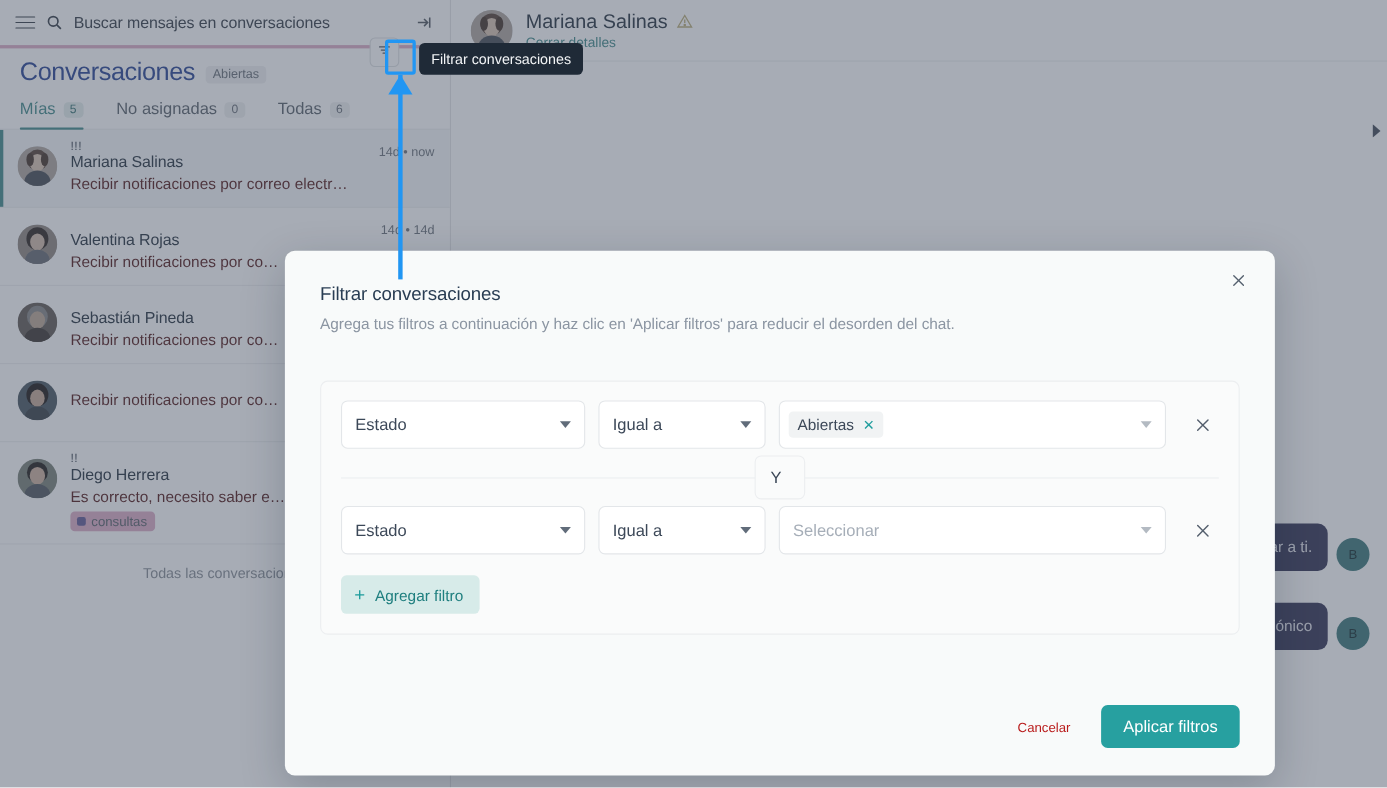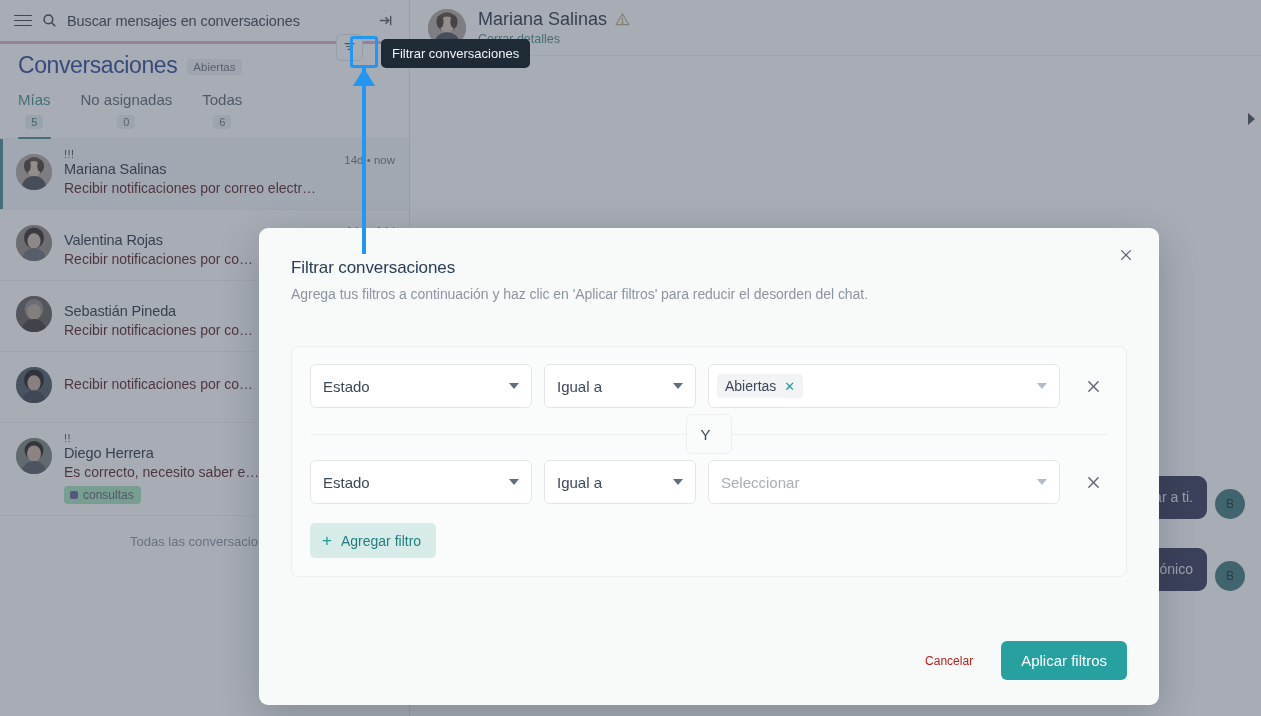--- a/index.html
+++ b/index.html
@@ -73,21 +73,21 @@
     display: flex; align-items: center; justify-content: center;
   }
 
   .tabs {
     display: flex; gap: 0; padding: 0 0 0 18px;
     border-bottom: 1px solid #edeff1;
   }
   .tab {
     display: flex; align-items: center; gap: 7px;
     padding: 8px 0 9px 0; margin-right: 30px;
-    font-size: 15px; color: #5d6b7a; position: relative; flex-direction: column;
+    font-size: 15px; color: #5d6b7a; position: relative;
   }
   .tab.active { color: #1f9d9d; }
   .tab.active::after {
     content: ""; position: absolute; left: 0; right: 0; bottom: -1px;
     height: 2.4px; background: #1f9d9d; border-radius: 2px;
   }
   .tab-count {
     font-size: 11px; color: #6b7785;
     background: #eef0f2; border-radius: 4px; padding: 1px 6px;
   }
@@ -112,21 +112,21 @@
   .conv-body { flex: 1; min-width: 0; }
   .conv-bangs { font-size: 11px; color: #46546a; line-height: 9px; height: 10px; letter-spacing: 0.5px; }
   .conv-name { font-size: 14.5px; color: #293d53; margin-top: 1px; letter-spacing: -0.1px; }
   .conv-snippet {
     font-size: 14px; color: #7f1d1d; margin-top: 3px;
     white-space: nowrap; overflow: hidden; text-overflow: ellipsis;
     max-width: 272px;
   }
   .conv-label {
     display: inline-flex; align-items: center; gap: 5px;
-    margin-top: 6px; background: #86efac; border-radius: 4px;
+    margin-top: 6px; background: #f9a8d4; border-radius: 4px;
     padding: 2px 7px 2px 6px; font-size: 12px; color: #5d6b7a;
   }
   .label-dot { width: 8px; height: 8px; border-radius: 2px; background: #6b5ec7; }
   .conv-time {
     font-size: 11.5px; color: #6e7a88; white-space: nowrap;
     padding-top: 4px;
   }
   .list-footer {
     text-align: center; font-size: 13px; color: #8b95a2;
     padding: 18px 10px;

